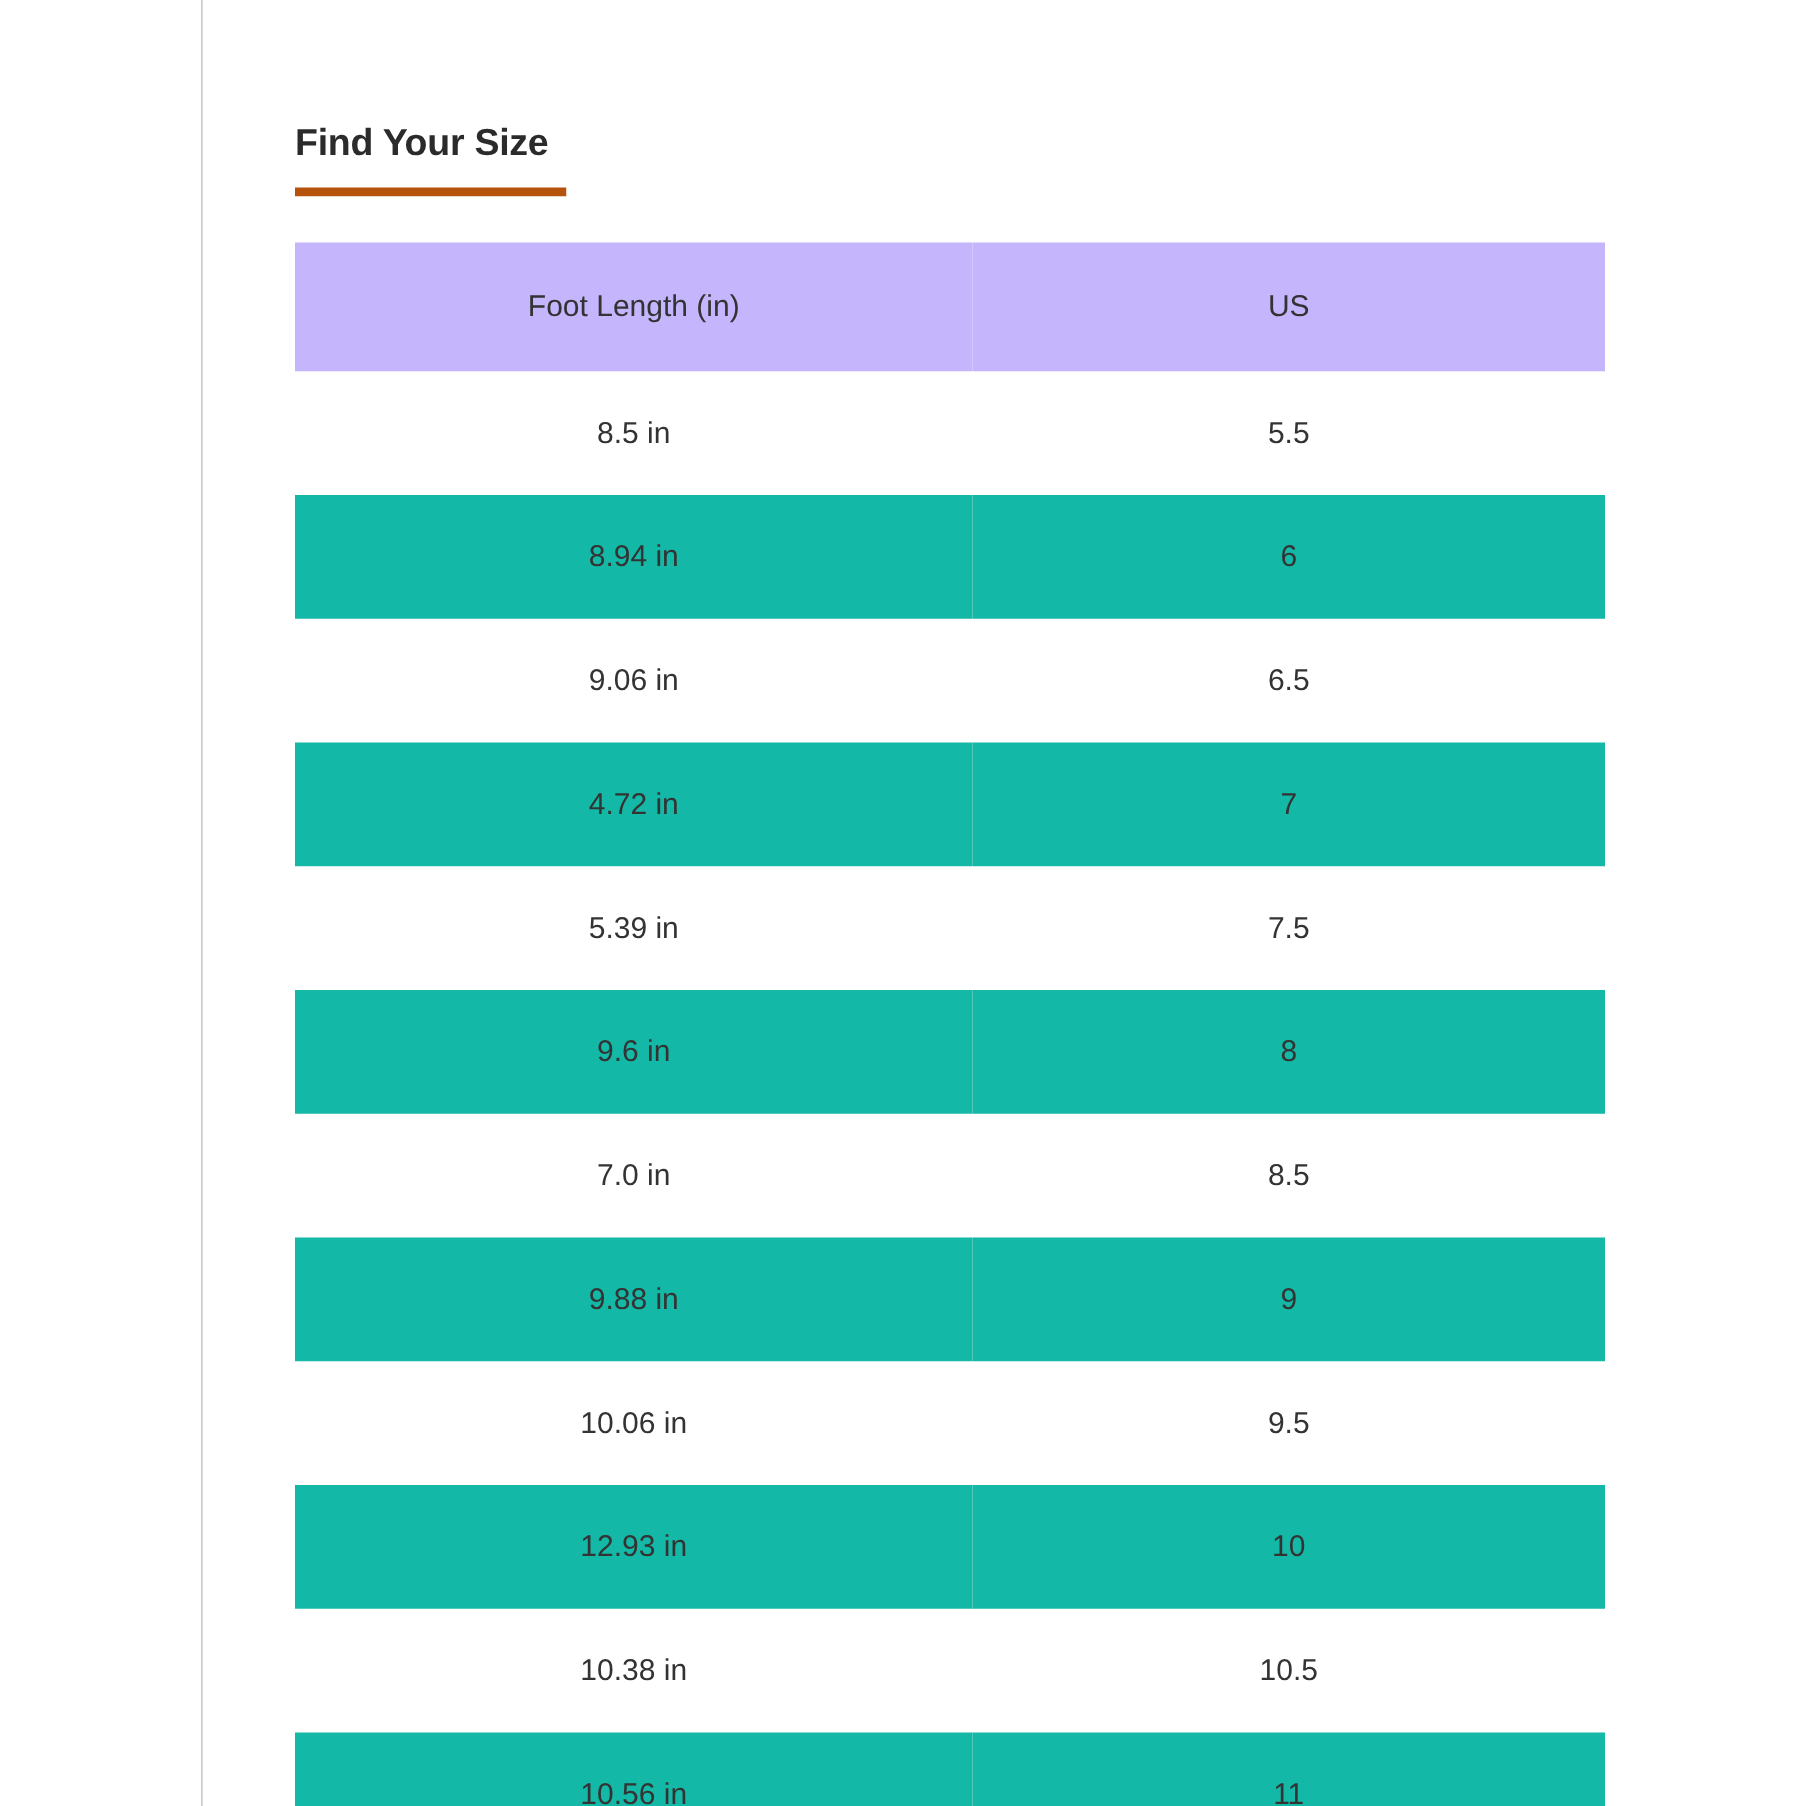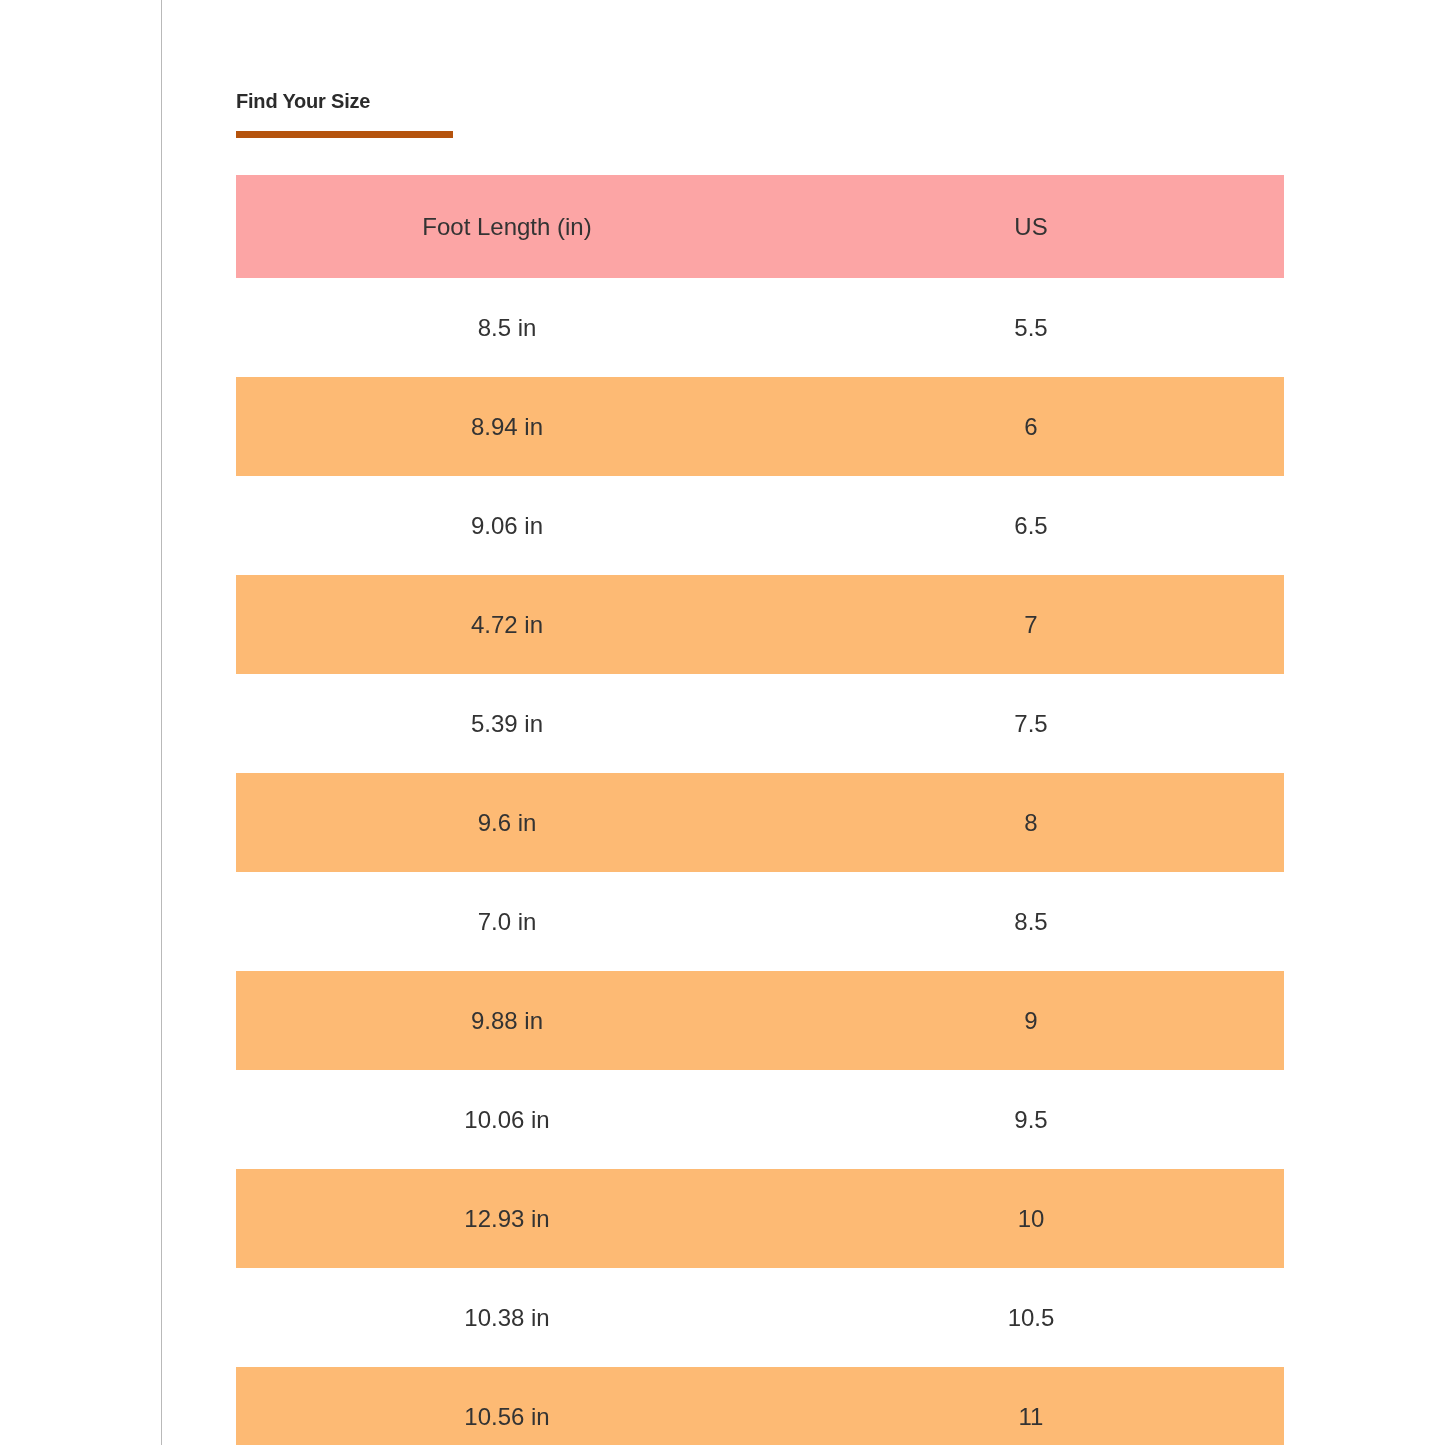--- a/index.html
+++ b/index.html
@@ -25,61 +25,60 @@
     height: 1445px;
     background: #b9b9b9;
   }
   #content {
     position: absolute;
     left: 236px;
     top: 0;
     width: 1048px;
   }
   #section-title {
-    font-size: 20px;
+    font-size: 30px;
     font-weight: bold;
     color: #2b2b2b;
     letter-spacing: -0.2px;
-    padding-top: 48px;
+    padding-top: 100px;
     line-height: 1.0;
-    margin-top: 43px;
   }
   #title-accent {
     margin-top: 20px;
     width: 217px;
     height: 7px;
     background: #b5530d;
   }
   #size-table {
     margin-top: 37px;
     width: 1048px;
     border-collapse: collapse;
     table-layout: fixed;
   }
   #size-table th, #size-table td {
     text-align: center;
     font-weight: normal;
     color: #333333;
     font-size: 24px;
   }
   #size-table thead tr {
-    background: #fca5a5;
+    background: #c4b5fd;
     padding-left: 24px;
   }
   #size-table thead th {
     height: 103px;
     vertical-align: middle;
     color: #333333;
     font-size: 24px;
   }
   #size-table tbody tr {
     height: 99px;
   }
   #size-table tbody tr.striped {
-    background: #fdba74;
+    background: #14b8a6;
   }
   #size-table tbody td {
     vertical-align: middle;
     margin-top: 48px;
   }
   col.col-foot { width: 542px; }
   col.col-us   { width: 506px; }
 </style>
 </head>
 <body>

